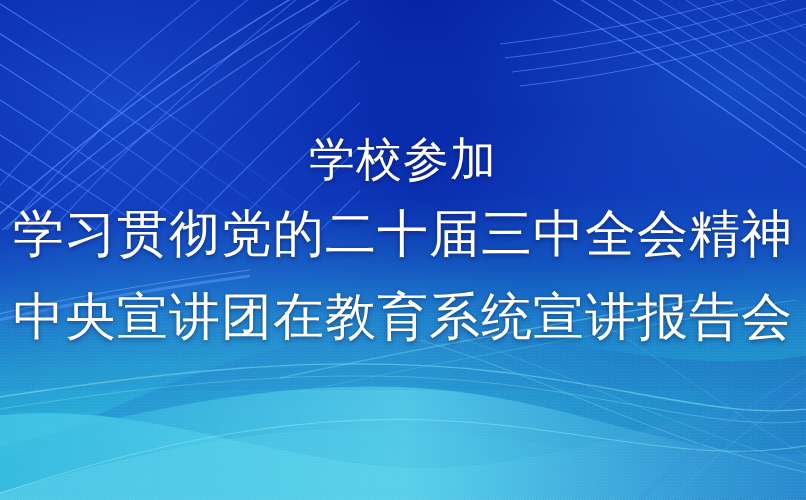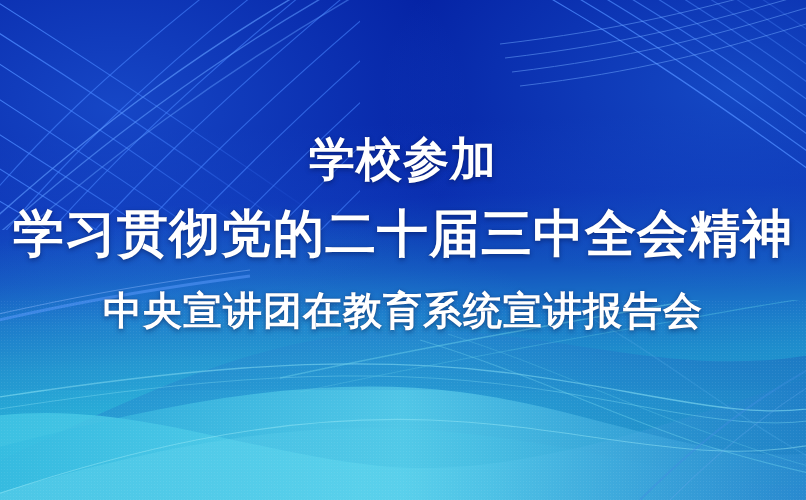--- a/index.html
+++ b/index.html
@@ -47,29 +47,29 @@
   
   .text-block{
     position:absolute;
     left:0; top:0; width:806px; height:500px;
     display:flex; flex-direction:column;
     align-items:center; justify-content:flex-start;
     padding-top:136px;
   }
   .line{
     color:#ffffff;
-    font-weight:bold;
+    font-weight:normal;
     letter-spacing:1px;
     line-height:1;
     white-space:nowrap;
     text-shadow:0 2px 5px rgba(2,16,70,.45), 0 0 1px rgba(2,16,70,.6);
   }
   .line-1{ font-size:46px; margin-bottom:26px; }
   .line-2{ font-size:51px; margin-bottom:32px; }
-  .line-3{ font-size:39px; }
+  .line-3{ font-size:51px; }
 
   
   .dots{
     position:absolute; left:0; bottom:0; width:806px; height:200px;
     background-image:
       radial-gradient(rgba(255,255,255,.10) 0.6px, transparent 0.7px);
     background-size:3px 3px;
     pointer-events:none;
     opacity:.65;
   }

